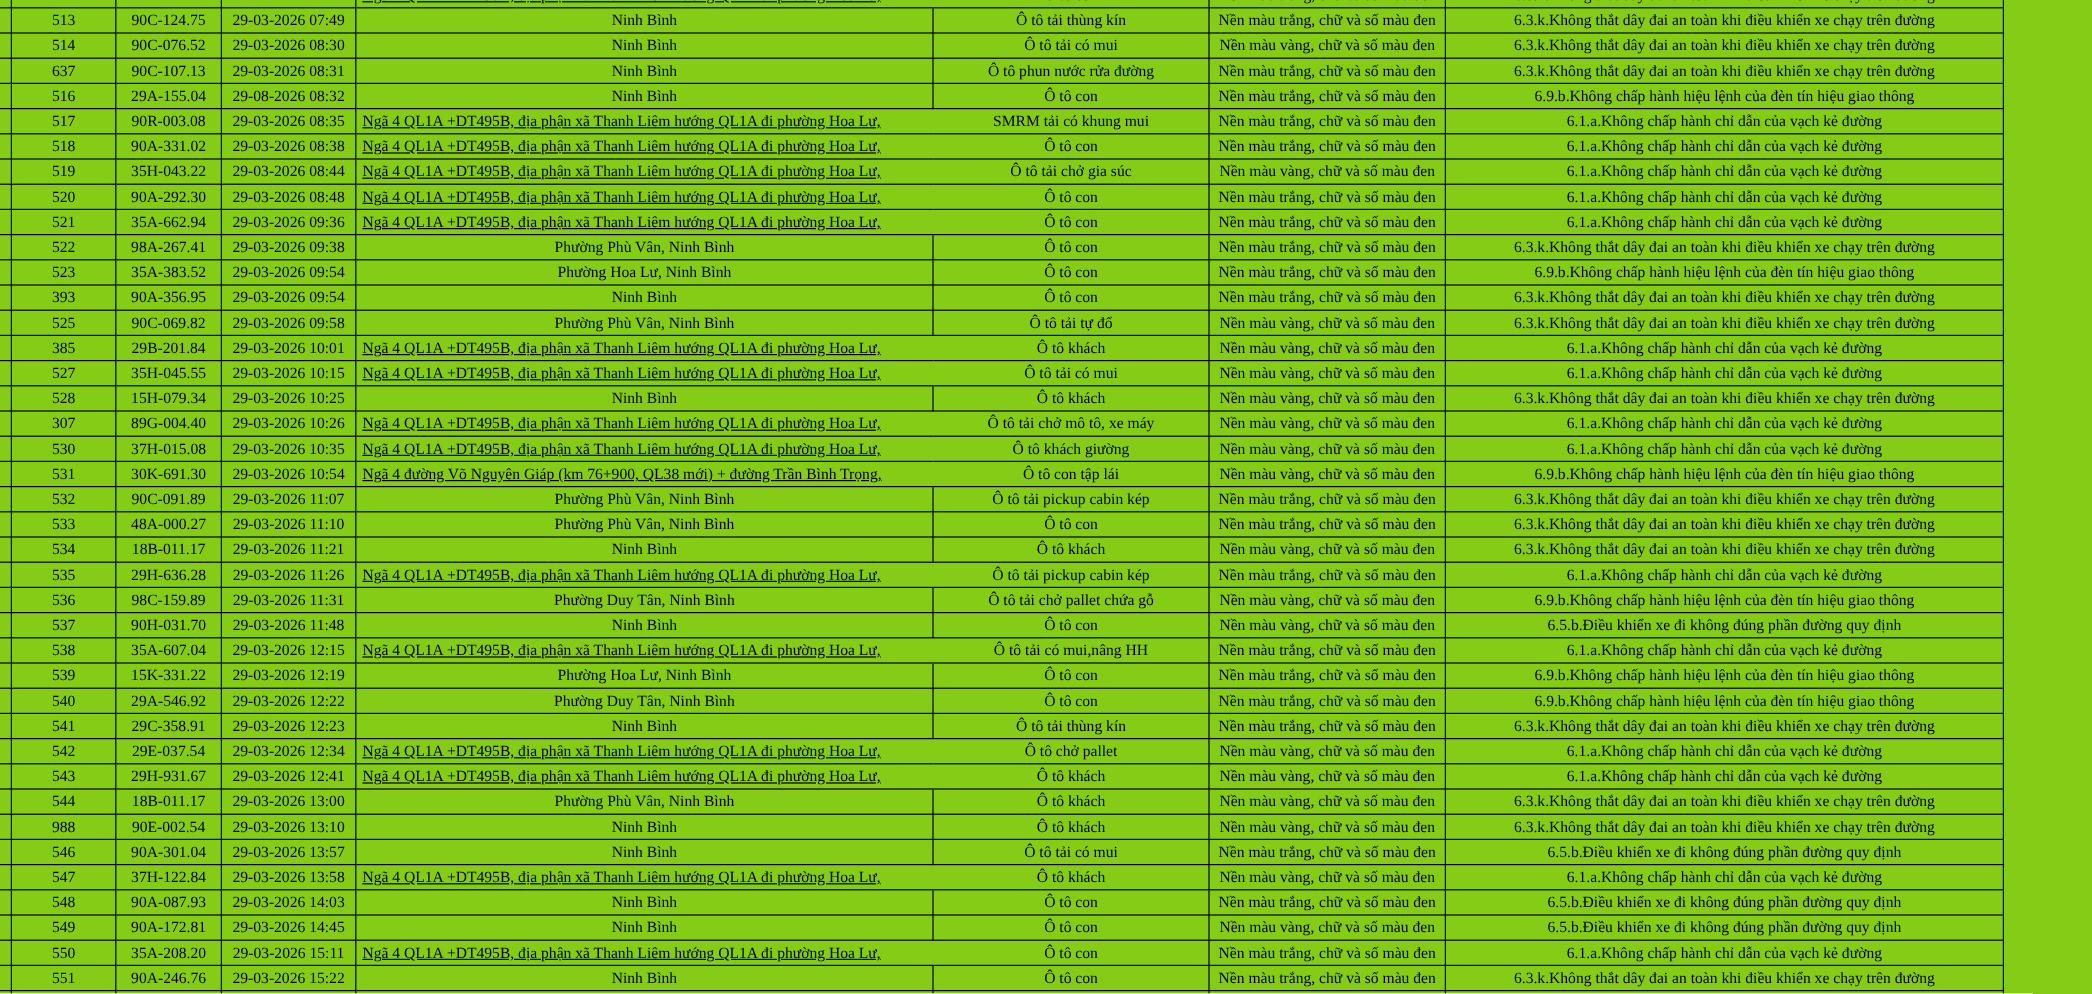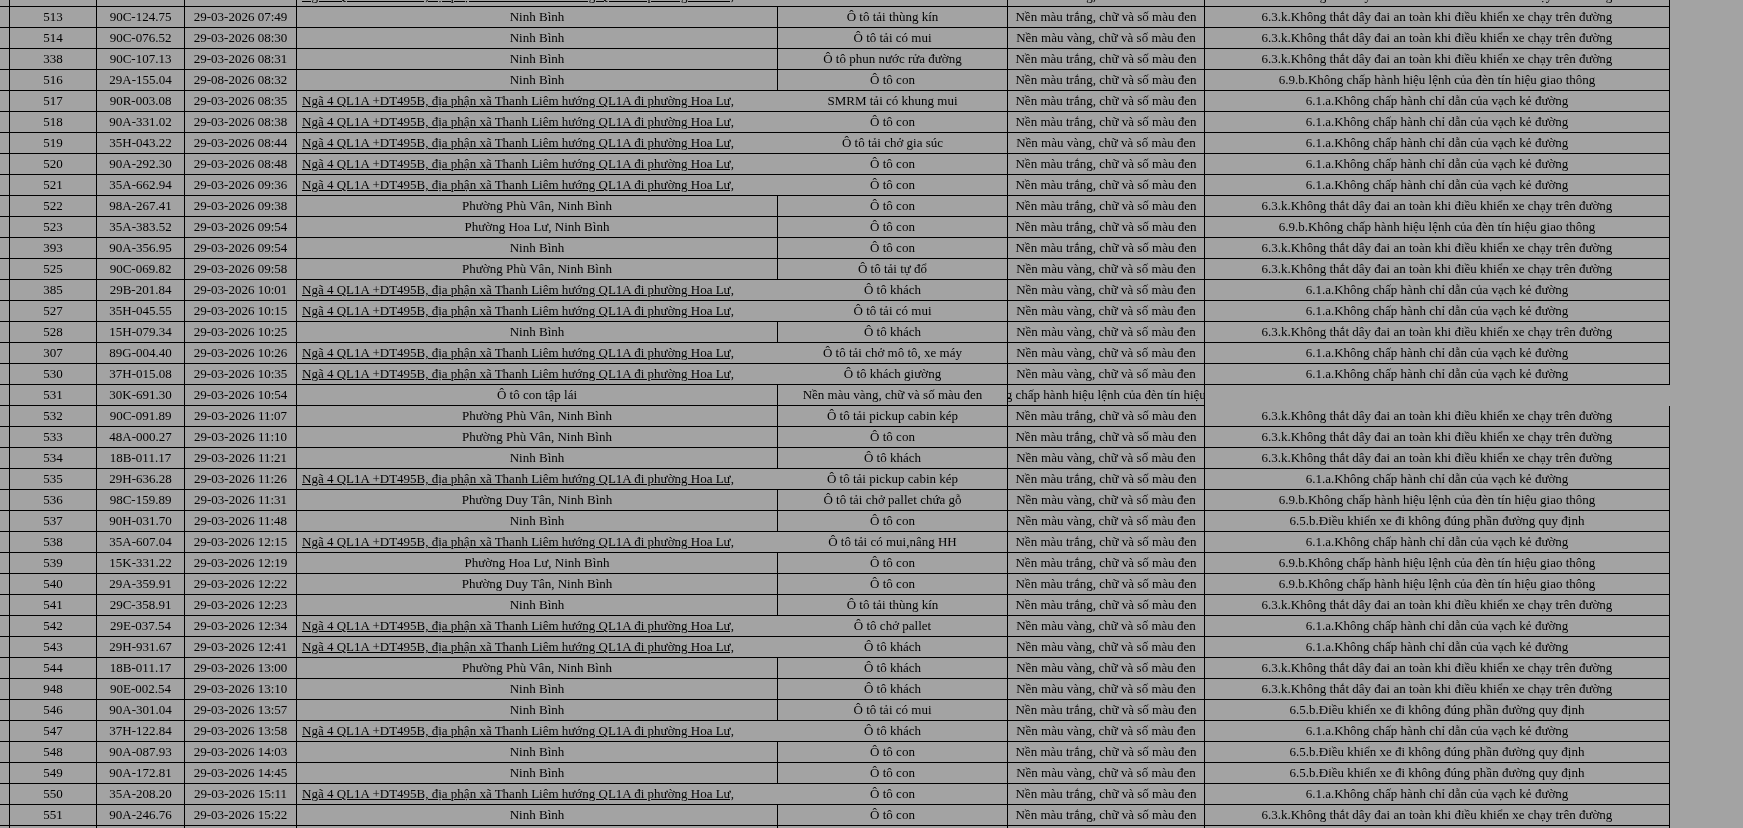--- a/index.html
+++ b/index.html
@@ -1,19 +1,19 @@
 <!DOCTYPE html>
 <html><head>
 <meta charset="utf-8">
 <style>
   html,body{margin:0;padding:0;background:#fff;}
   .screen{
     position:relative;
     width:1743px;height:828px;
-    background:#a3a3a3;
+    background:#84cc16;
     overflow:hidden;
     font-family:"Liberation Serif","DejaVu Serif",serif;
     font-size:13px;
     color:#000;
   }
   .row{
     display:grid;
     grid-template-columns:10px 87px 88px 112px 481px 230px 197px 465px 73px;
     height:21px;
     box-sizing:border-box;
@@ -74,21 +74,21 @@
     <div class="cell c-plate">90C-076.52</div>
     <div class="cell c-date">29-03-2026 08:30</div>
     <div class="cell c-loc">Ninh Bình</div>
     <div class="cell c-veh">Ô tô tải có mui</div>
     <div class="cell c-color">Nền màu vàng, chữ và số màu đen</div>
     <div class="cell c-viol">6.3.k.Không thắt dây đai an toàn khi điều khiển xe chạy trên đường</div>
     <div class="cell c-pad-right"></div>
   </div>
       <div class="row">
     <div class="cell c-pad-left"></div>
-    <div class="cell c-stt">338</div>
+    <div class="cell c-stt">637</div>
     <div class="cell c-plate">90C-107.13</div>
     <div class="cell c-date">29-03-2026 08:31</div>
     <div class="cell c-loc">Ninh Bình</div>
     <div class="cell c-veh">Ô tô phun nước rửa đường</div>
     <div class="cell c-color">Nền màu trắng, chữ và số màu đen</div>
     <div class="cell c-viol">6.3.k.Không thắt dây đai an toàn khi điều khiển xe chạy trên đường</div>
     <div class="cell c-pad-right"></div>
   </div>
       <div class="row">
     <div class="cell c-pad-left"></div>
@@ -253,20 +253,21 @@
     <div class="cell c-veh">Ô tô khách giường</div>
     <div class="cell c-color">Nền màu vàng, chữ và số màu đen</div>
     <div class="cell c-viol">6.1.a.Không chấp hành chỉ dẫn của vạch kẻ đường</div>
     <div class="cell c-pad-right"></div>
   </div>
       <div class="row loc-long">
     <div class="cell c-pad-left"></div>
     <div class="cell c-stt">531</div>
     <div class="cell c-plate">30K-691.30</div>
     <div class="cell c-date">29-03-2026 10:54</div>
+    <div class="cell c-loc">Ngã 4 đường Võ Nguyên Giáp (km 76+900, QL38 mới) + đường Trần Bình Trọng,</div>
     <div class="cell c-veh">Ô tô con tập lái</div>
     <div class="cell c-color">Nền màu vàng, chữ và số màu đen</div>
     <div class="cell c-viol">6.9.b.Không chấp hành hiệu lệnh của đèn tín hiệu giao thông</div>
     <div class="cell c-pad-right"></div>
   </div>
       <div class="row">
     <div class="cell c-pad-left"></div>
     <div class="cell c-stt">532</div>
     <div class="cell c-plate">90C-091.89</div>
     <div class="cell c-date">29-03-2026 11:07</div>
@@ -349,21 +350,21 @@
     <div class="cell c-date">29-03-2026 12:19</div>
     <div class="cell c-loc">Phường Hoa Lư, Ninh Bình</div>
     <div class="cell c-veh">Ô tô con</div>
     <div class="cell c-color">Nền màu trắng, chữ và số màu đen</div>
     <div class="cell c-viol">6.9.b.Không chấp hành hiệu lệnh của đèn tín hiệu giao thông</div>
     <div class="cell c-pad-right"></div>
   </div>
       <div class="row">
     <div class="cell c-pad-left"></div>
     <div class="cell c-stt">540</div>
-    <div class="cell c-plate">29A-359.91</div>
+    <div class="cell c-plate">29A-546.92</div>
     <div class="cell c-date">29-03-2026 12:22</div>
     <div class="cell c-loc">Phường Duy Tân, Ninh Bình</div>
     <div class="cell c-veh">Ô tô con</div>
     <div class="cell c-color">Nền màu trắng, chữ và số màu đen</div>
     <div class="cell c-viol">6.9.b.Không chấp hành hiệu lệnh của đèn tín hiệu giao thông</div>
     <div class="cell c-pad-right"></div>
   </div>
       <div class="row">
     <div class="cell c-pad-left"></div>
     <div class="cell c-stt">541</div>
@@ -403,21 +404,21 @@
     <div class="cell c-plate">18B-011.17</div>
     <div class="cell c-date">29-03-2026 13:00</div>
     <div class="cell c-loc">Phường Phù Vân, Ninh Bình</div>
     <div class="cell c-veh">Ô tô khách</div>
     <div class="cell c-color">Nền màu vàng, chữ và số màu đen</div>
     <div class="cell c-viol">6.3.k.Không thắt dây đai an toàn khi điều khiển xe chạy trên đường</div>
     <div class="cell c-pad-right"></div>
   </div>
       <div class="row">
     <div class="cell c-pad-left"></div>
-    <div class="cell c-stt">948</div>
+    <div class="cell c-stt">988</div>
     <div class="cell c-plate">90E-002.54</div>
     <div class="cell c-date">29-03-2026 13:10</div>
     <div class="cell c-loc">Ninh Bình</div>
     <div class="cell c-veh">Ô tô khách</div>
     <div class="cell c-color">Nền màu vàng, chữ và số màu đen</div>
     <div class="cell c-viol">6.3.k.Không thắt dây đai an toàn khi điều khiển xe chạy trên đường</div>
     <div class="cell c-pad-right"></div>
   </div>
       <div class="row">
     <div class="cell c-pad-left"></div>

